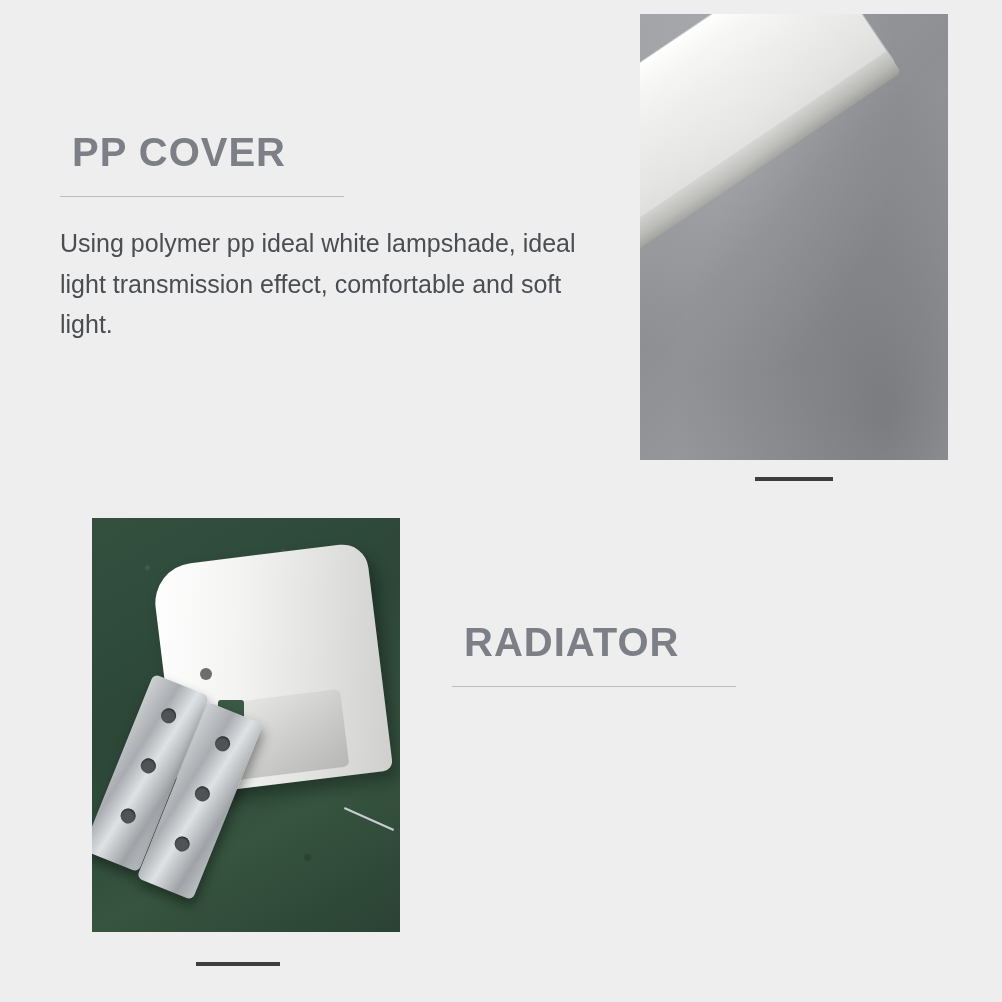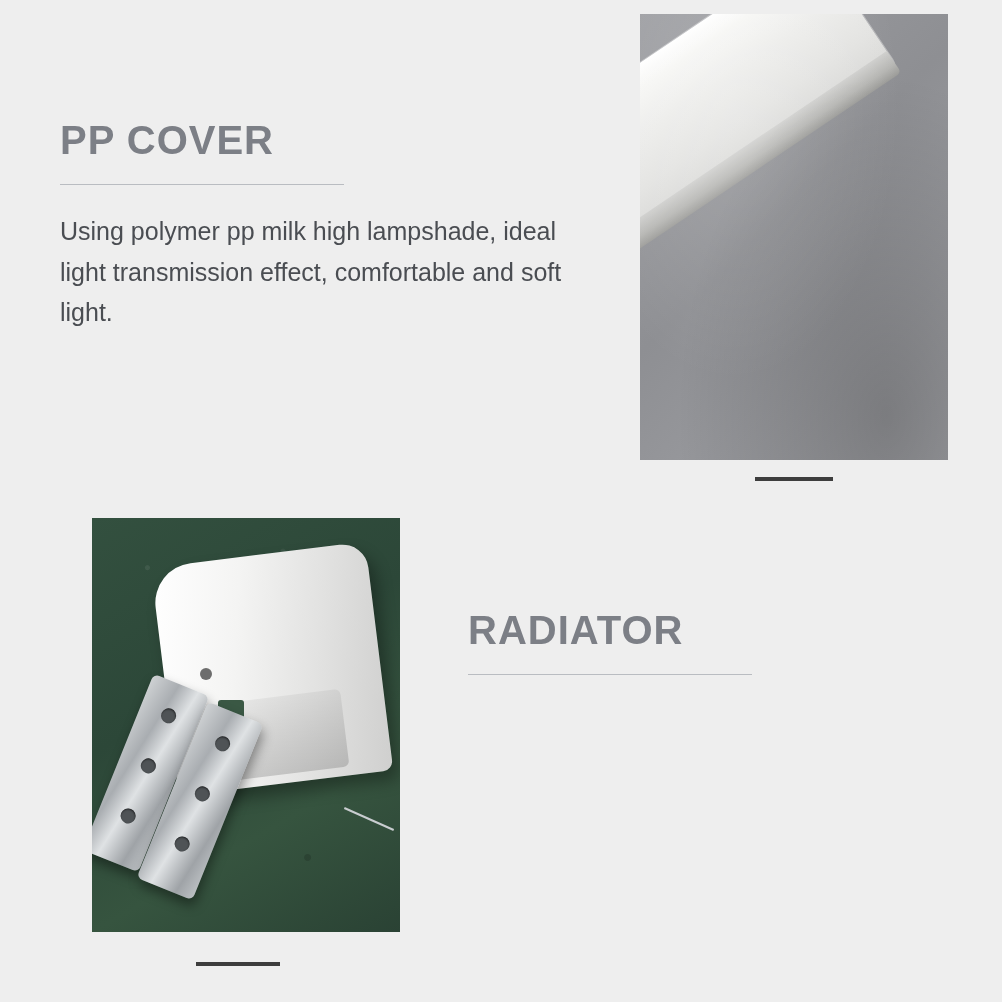--- a/index.html
+++ b/index.html
@@ -24,32 +24,32 @@
 
   
   .section1-text {
     position: absolute;
     left: 60px;
     top: 118px;
     width: 540px;
   }
   .section2-text {
     position: absolute;
-    left: 468px;
+    left: 452px;
     top: 608px;
     width: 480px;
   }
 
   .heading {
     font-size: 40px;
     font-weight: bold;
     letter-spacing: 1px;
     color: #7c7f86;
     line-height: 1.1;
-    margin: 0;
+    margin: 12px;
     white-space: nowrap;
   }
 
   .rule {
     margin-top: 22px;
     height: 1px;
     background: #b9bcc1;
     width: 284px;
   }
   .rule.wide { width: 284px; }
@@ -225,21 +225,21 @@
   .bar-buckle { left: 196px; top: 962px; width: 84px; }
 </style>
 </head>
 <body>
 
 <div class="page">
 
   <div class="section1-text">
     <h1 class="heading">PP COVER</h1>
     <div class="rule"></div>
-    <p class="body-text">Using polymer pp milk high lampshade, ideal light transmission effect, comfortable and soft light.</p>
+    <p class="body-text">Using polymer pp ideal white lampshade, ideal light transmission effect, comfortable and soft light.</p>
   </div>
 
   <div class="photo photo-lamp">
     <div class="lamp-body">
       <div class="lamp-tube"></div>
       <div class="lamp-edge"></div>
 
     </div>
     <div class="lamp-shadow"></div>
   </div>

